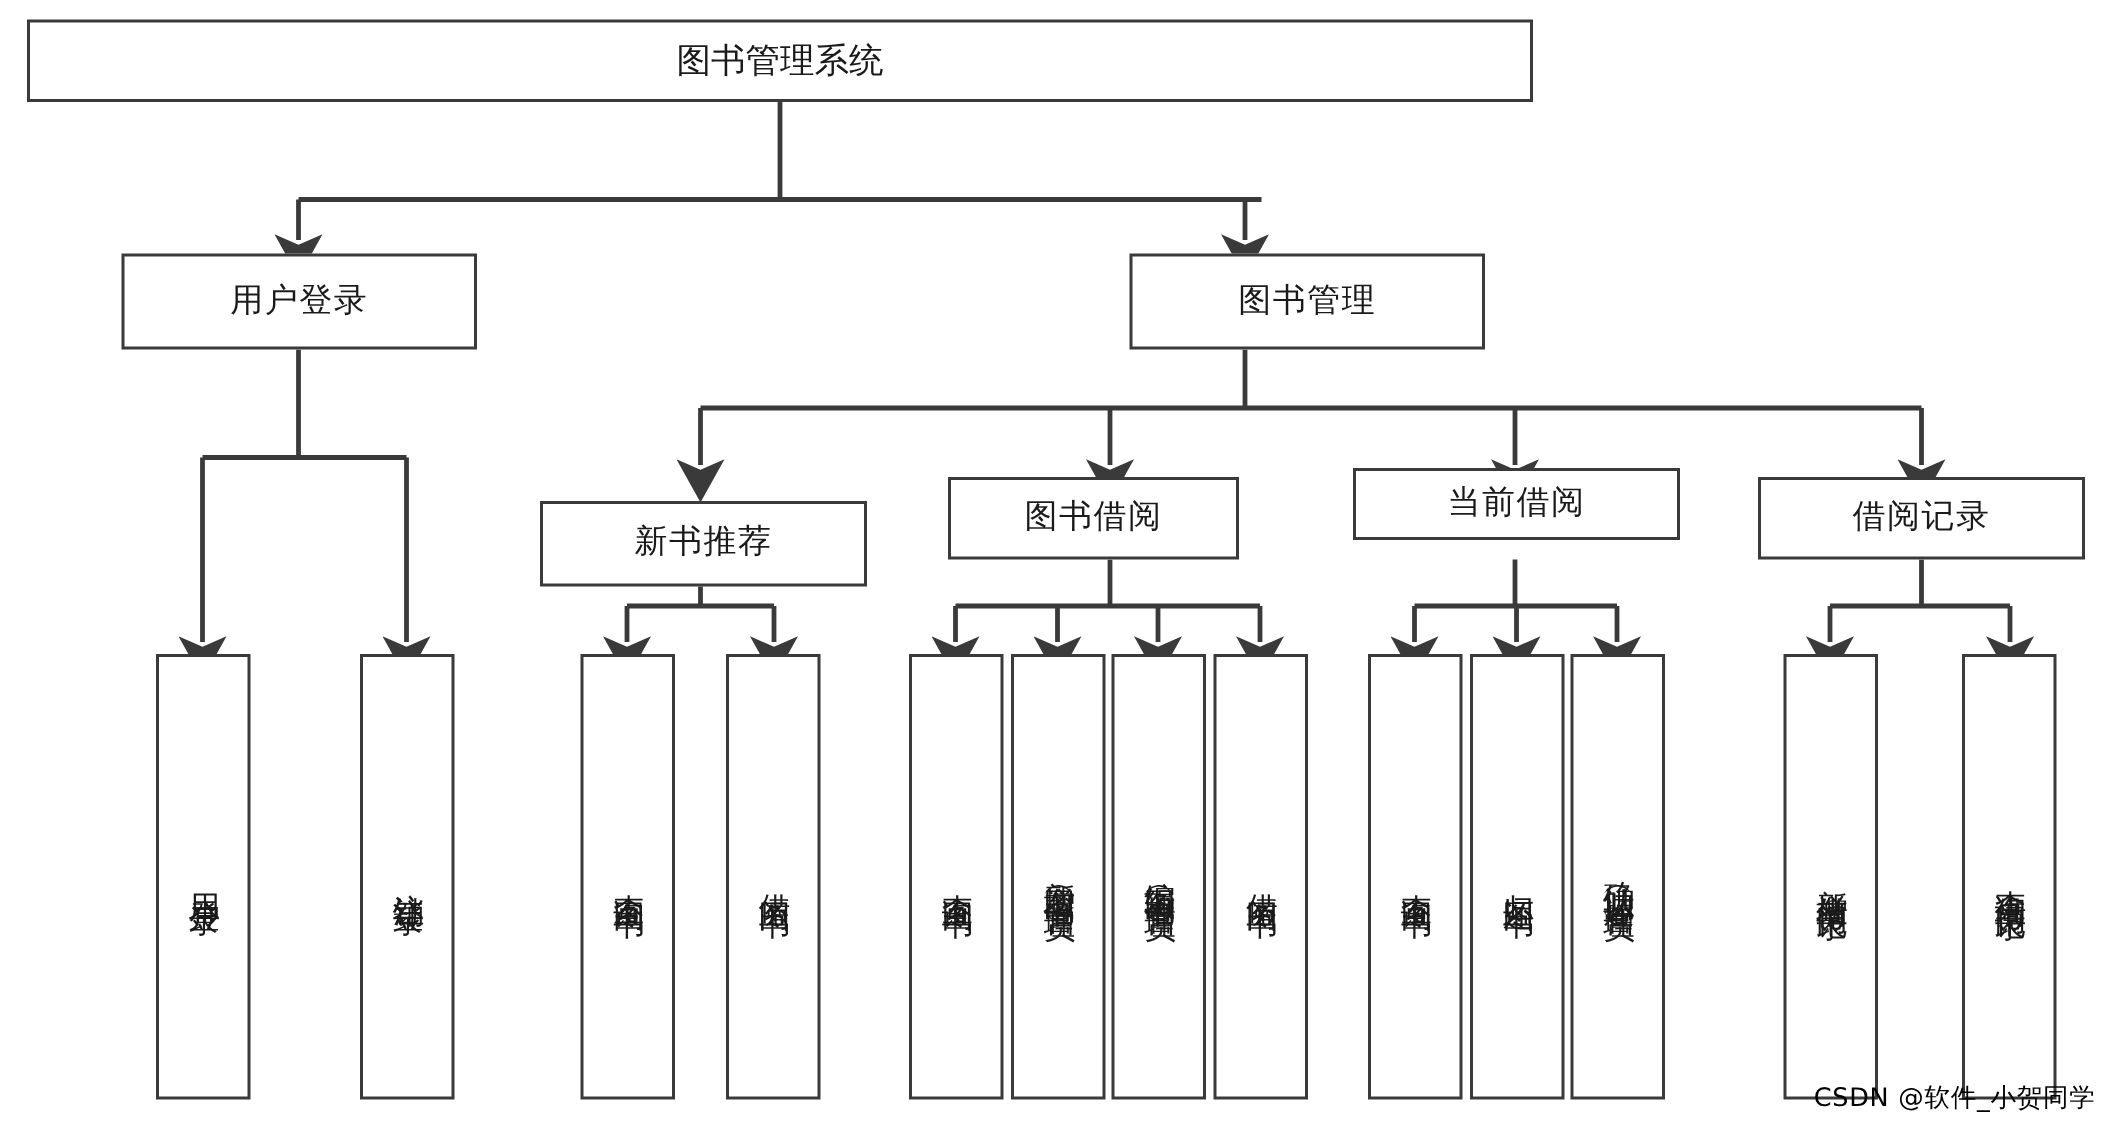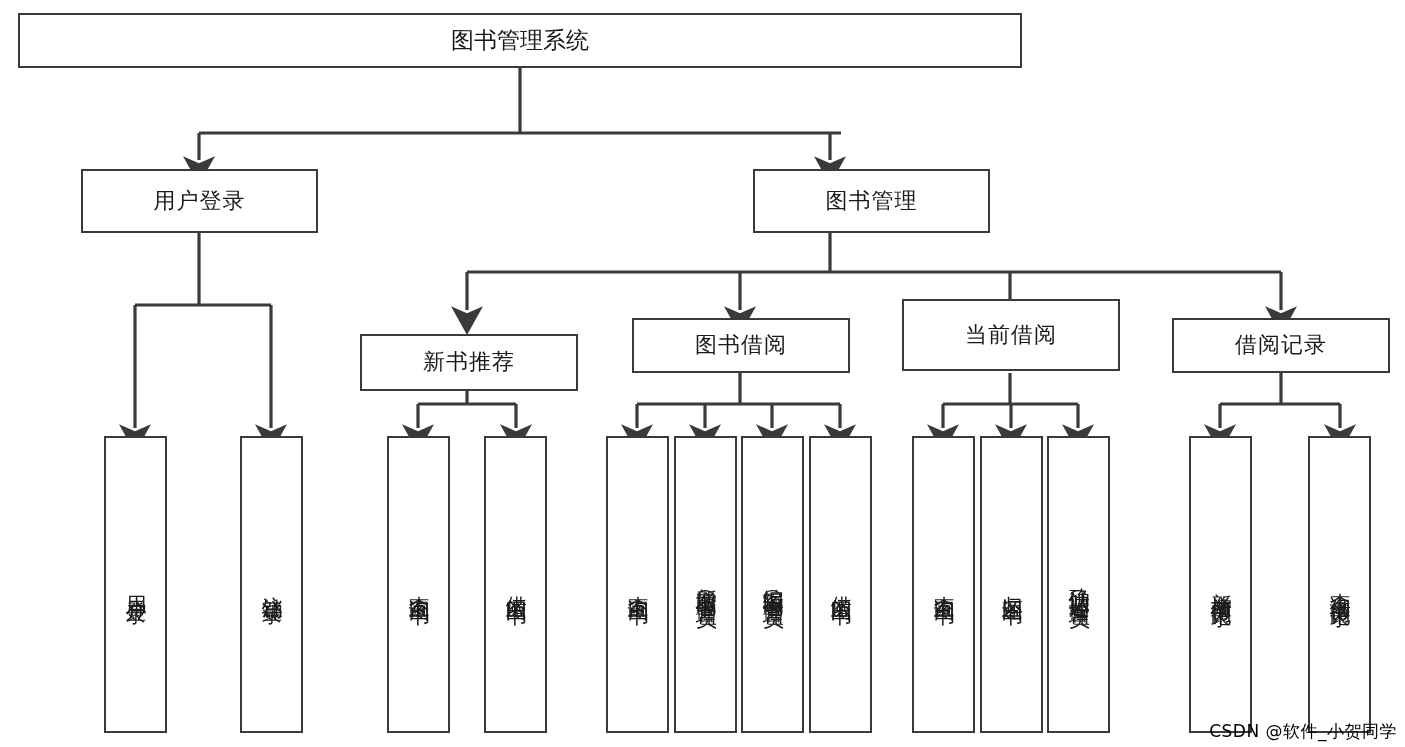--- a/index.html
+++ b/index.html
@@ -83,24 +83,24 @@
   <div class="node h" style="left:81px;top:169px;width:237px;height:64px;">
     <span>用户登录</span>
   </div>
   <div class="node h" style="left:711px;top:169px;width:237px;height:64px;margin-left:42px;">
     <span>图书管理</span>
   </div>
 
   <div class="node h" style="left:360px;top:318px;width:218px;height:57px;margin-top:16px;">
     <span>新书推荐</span>
   </div>
-  <div class="node h" style="left:632px;top:318px;width:218px;height:55px;">
+  <div class="node h" style="left:632px;top:318px;width:194px;height:55px;">
     <span>图书借阅</span>
   </div>
-  <div class="node h" style="left:902px;top:299px;width:218px;height:72px;">
+  <div class="node h" style="left:902px;top:312px;width:218px;height:48px;">
     <span>当前借阅</span>
   </div>
   <div class="node h" style="left:1172px;top:318px;width:218px;height:55px;">
     <span>借阅记录</span>
   </div>
 
   <div class="leaf" style="left:104px;top:436px;width:63px;height:297px;">
     <span class="vtext">用户登录</span>
   </div>
   <div class="leaf" style="left:240px;top:436px;width:63px;height:297px;">

